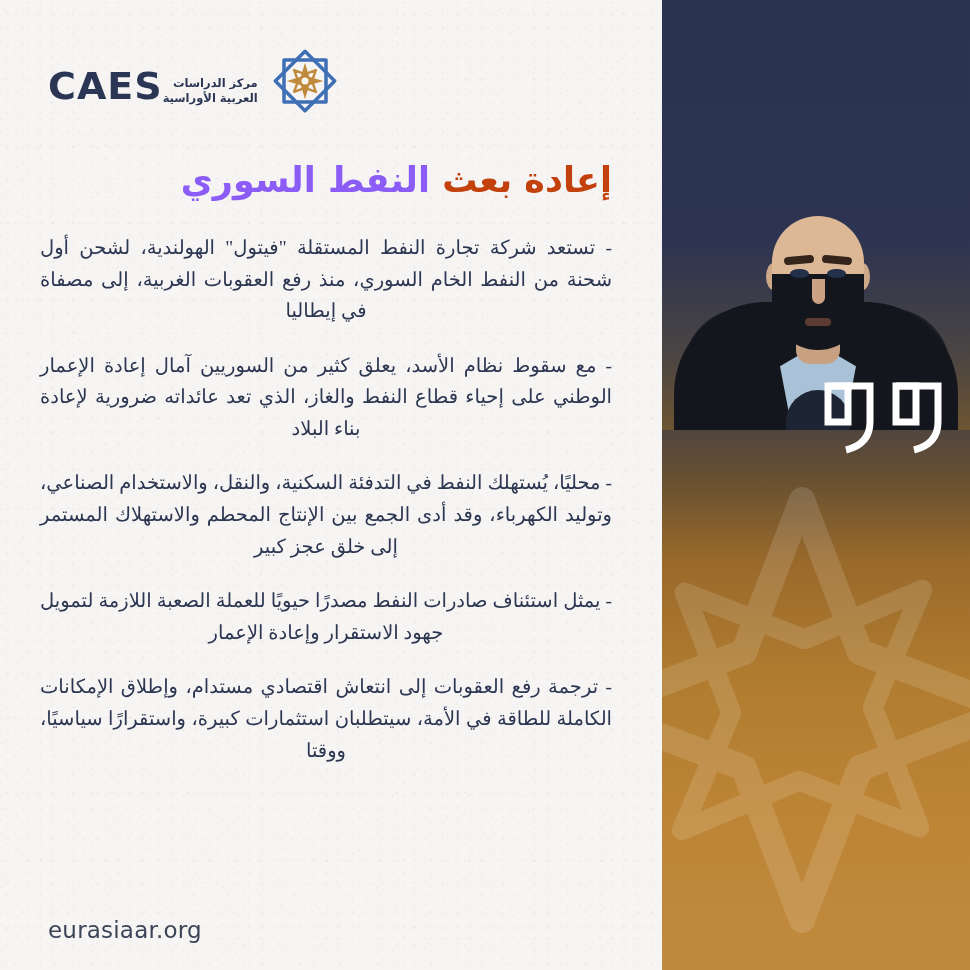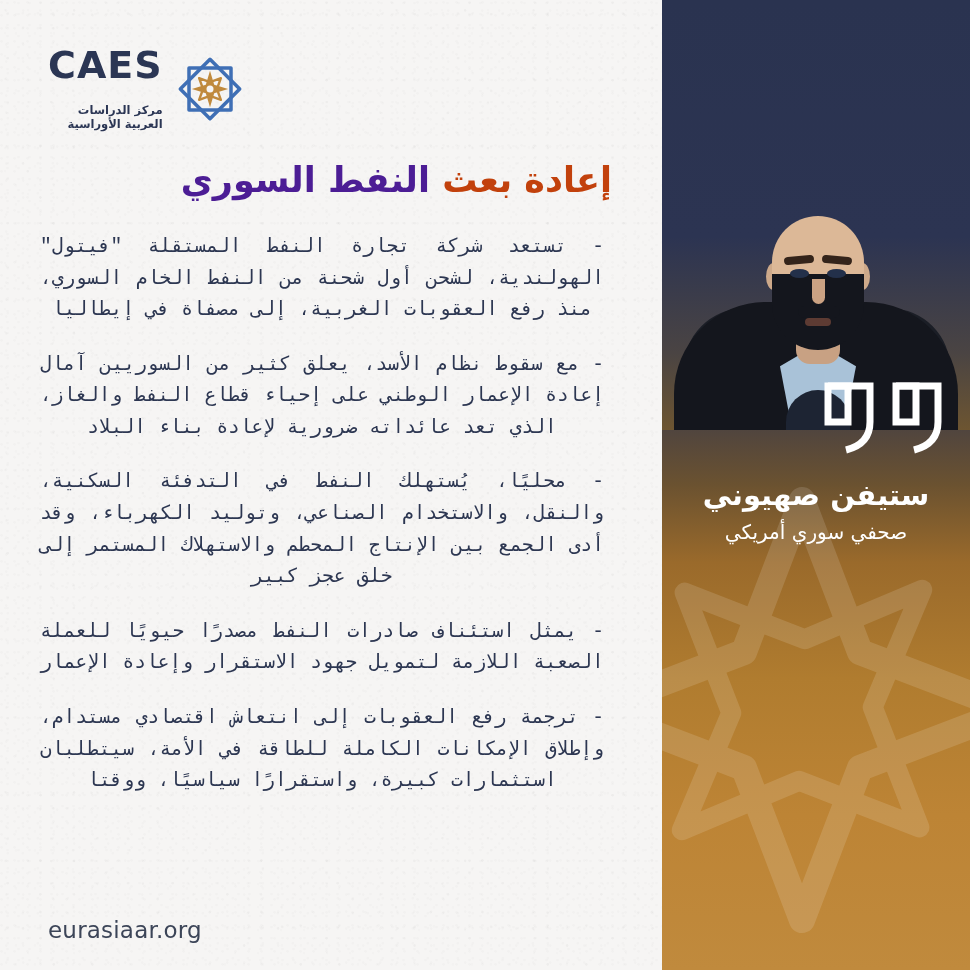--- a/index.html
+++ b/index.html
@@ -23,50 +23,50 @@
       radial-gradient(circle at 52% 88%, rgba(0,0,0,.030) 0 1px, transparent 1.6px),
       radial-gradient(circle at 22% 44%, rgba(0,0,0,.026) 0 1px, transparent 1.6px);
     background-size:13px 13px,17px 17px,11px 11px,19px 19px,15px 15px,23px 23px;
   }
 
   
   #left{position:absolute;left:0;top:0;width:662px;height:970px;}
 
   
   #logo{position:absolute;left:48px;top:46px;display:flex;align-items:center;gap:12px;}
-  #logo-word{display:flex;flex-direction:column;align-items:flex-end;line-height:1;}
+  #logo-word{display:flex;flex-direction:row;align-items:flex-end;line-height:1;}
   #caes-text{
     font-size:38px;font-weight:bold;letter-spacing:1px;color:#2b3654;
     font-family:"DejaVu Sans","Liberation Sans",sans-serif;
   }
   .caes-sub{
     font-size:11.5px;font-weight:bold;color:#2b3654;direction:rtl;
     margin-top:19px;line-height:1.22;letter-spacing:0px;
   }
   #logo-mark{width:70px;height:70px;}
 
   
   #title{
     position:absolute;right:50px;top:157px;width:560px;
     direction:rtl;text-align:right;
     font-size:35px;font-weight:bold;line-height:1.35;
     white-space:nowrap;
   }
   .t-gold{color:#c2410c;text-align:right;}
-  .t-navy{color:#4c1d95;}
+  .t-navy{color:#8b5cf6;}
 
   
   #body{
     position:absolute;right:50px;top:232px;width:572px;
     direction:rtl;text-align:justify;
   }
   .para{
     color:#2d3752;font-size:19.5px;line-height:1.62;
-    margin:0 8px 23px 0;text-align:justify;text-align-last:center;
-    font-family:Liberation Mono, monospace;
+    margin:0 0 23px 0;text-align:justify;text-align-last:center;
+    font-family:Liberation Serif, serif;
   }
   .para:last-child{margin-bottom:0;}
 
   
   #footer{
     position:absolute;left:48px;top:917px;
     font-size:23px;color:#3c4558;letter-spacing:.2px;
     font-family:"DejaVu Sans","Liberation Sans",sans-serif;
   }
 
@@ -236,18 +236,14 @@
       <svg class="qm" viewBox="0 0 50 72">
         <path d="M4 4 H46 V40 Q46 62 22 68" fill="none" stroke="#ffffff" stroke-width="7"></path>
         <path d="M4 4 V40 H24 V4 Z" fill="none" stroke="#ffffff" stroke-width="7"></path>
       </svg>
       <svg class="qm" viewBox="0 0 50 72">
         <path d="M4 4 H46 V40 Q46 62 22 68" fill="none" stroke="#ffffff" stroke-width="7"></path>
         <path d="M4 4 V40 H24 V4 Z" fill="none" stroke="#ffffff" stroke-width="7"></path>
       </svg>
     </div>
 
-    <div id="nameblock">
-      <div id="speaker-name">ستيفن صهيوني</div>
-      <div id="speaker-role">صحفي سوري أمريكي</div>
-    </div>
   </div>
 </div>
 
 </body></html>

